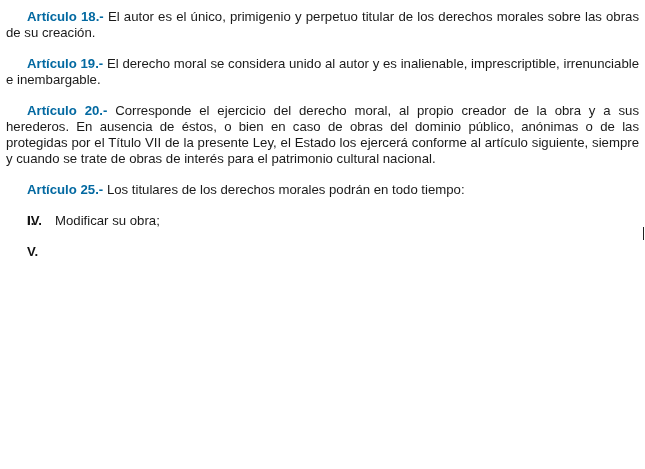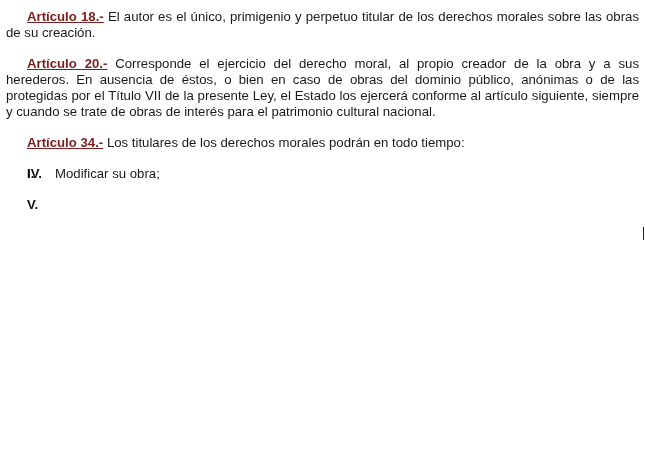--- a/index.html
+++ b/index.html
@@ -5,44 +5,45 @@
   html, body { margin: 0; padding: 0; background: #ffffff; }
   body {
     width: 645px; height: 469px; overflow: hidden; position: relative;
     font-family: "Liberation Sans", sans-serif;
     font-size: 13.2px; line-height: 16px; color: #1a1a1a;
   }
   .doc { position: absolute; left: 6px; top: 9px; width: 633px; }
   .para {
     text-align: justify; text-indent: 21px; margin: 0 0 15px 0;
   }
-  .para b { font-weight: bold; color: #7f1d1d; text-decoration: underline; }
+  .para b { font-weight: bold; color: #0369a1; }
   .item {
     position: relative; padding-left: 49px; text-align: justify;
     margin: 0 0 15px 0;
   }
   .item .num {
     position: absolute; left: 21px; top: 0; font-weight: bold; color: #111;
   }
   .cursor {
     position: absolute; left: 643px; top: 227px; width: 1px; height: 13px;
     background: #222;
   }
 </style>
 </head>
 <body>
 
 <div class="doc">
 
   <p class="para"><b>Artículo 18.-</b><span> El autor es el único, primigenio y perpetuo titular de los derechos morales sobre las obras de su creación.</span></p>
 
+  <p class="para"><b>Artículo 19.-</b><span> El derecho moral se considera unido al autor y es inalienable, imprescriptible, irrenunciable e inembargable.</span></p>
 
   <p class="para"><b>Artículo 20.-</b><span> Corresponde el ejercicio del derecho moral, al propio creador de la obra y a sus herederos. En ausencia de éstos, o bien en caso de obras del dominio público, anónimas o de las protegidas por el Título VII de la presente Ley, el Estado los ejercerá conforme al artículo siguiente, siempre y cuando se trate de obras de interés para el patrimonio cultural nacional.</span></p>
 
-  <p class="para"><b>Artículo 34.-</b><span> Los titulares de los derechos morales podrán en todo tiempo:</span></p>
+  <p class="para"><b>Artículo 25.-</b><span> Los titulares de los derechos morales podrán en todo tiempo:</span></p>
 
   <div class="item">
     <span class="num">I.</span>
   </div>
 
 
 
   <div class="item">
     <span class="num">IV.</span>
     <span>Modificar su obra;</span>

